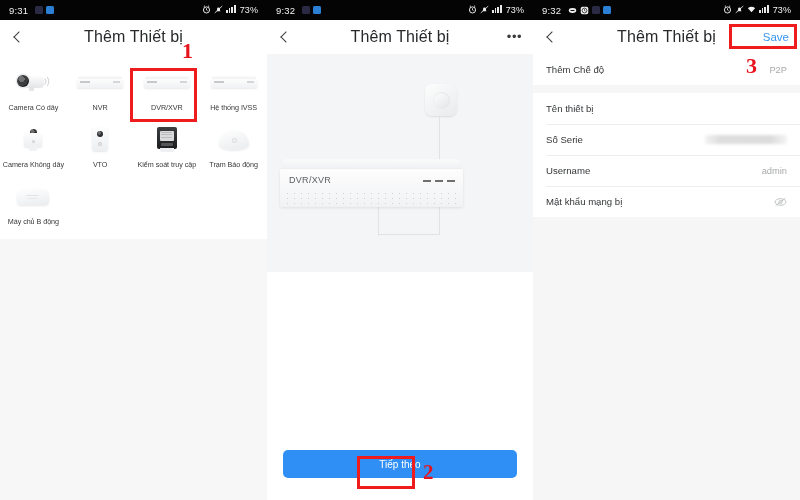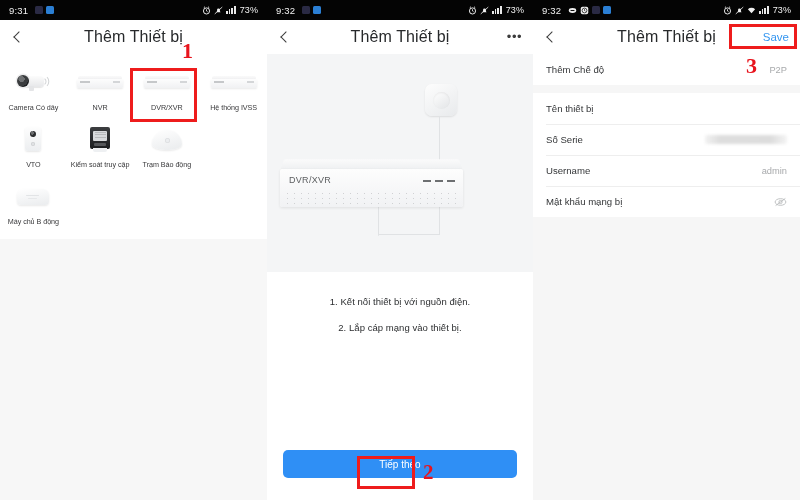--- a/index.html
+++ b/index.html
@@ -30,21 +30,21 @@
     background: #040404;
     display: flex;
     align-items: center;
     padding: 0 9px;
     color: #f2f2f2;
     font-size: 9px;
     position: relative;
   }
   .sb-time { font-size: 9.5px; letter-spacing: .2px; }
   .sb-left-icons { display: flex; align-items: center; gap: 3px; margin-left: 7px; }
-  .sb-right { margin-left: auto; display: flex; align-items: center; gap: 3px; }
+  .sb-right { margin-left: auto; display: flex; align-items: flex-start; gap: 3px; }
   .sb-ic { width: 9px; height: 9px; display:inline-block; }
   .sb-sq {
     width: 8px; height: 8px; border-radius: 1.5px;
     display:inline-block;
   }
   .sb-sq.blue { background: #2b7fd4; }
   .sb-sq.dark { background: #2a2a44; }
   .sb-batt { font-size: 9px; letter-spacing: .1px; margin-left: 1px; }
   .bars { display: inline-flex; align-items: flex-end; gap: 1px; height: 8px; }
   .bars i { width: 1.6px; background: #e9e9e9; display:block; }
@@ -428,20 +428,31 @@
                   <div class="rack-face"></div>
                   <div class="rack-l"></div>
                   <div class="rack-r"></div>
                 </div>
             </div>
             <div class="cell-lb">Hệ thống IVSS</div>
           </div>
         </div>
 
         <div class="grid-row">
+          <div class="cell">
+            <div class="cell-ic">
+              <div class="ic-cube">
+                  <div class="cube-lens"></div>
+                  <div class="cube-b"></div>
+                  <div class="cube-dot"></div>
+                  <div class="cube-stand"></div>
+                </div>
+            </div>
+            <div class="cell-lb">Camera Không dây</div>
+          </div>
 
           <div class="cell">
             <div class="cell-ic">
               <div class="ic-vto">
                   <div class="vto-b"></div>
                   <div class="vto-lens"></div>
                   <div class="vto-btn"></div>
                 </div>
             </div>
             <div class="cell-lb">VTO</div>
@@ -538,24 +549,20 @@
             <div class="dvr-dash">
                 <i></i>
                 <i></i>
                 <i></i>
               </div>
             <div class="dvr-vent"></div>
           </div>
         </div>
       </div>
 
-      <div class="steps">
-        <div class="step-line">1. Kết nối thiết bị với nguồn điện.</div>
-        <div class="step-line">2. Lắp cáp mạng vào thiết bị.</div>
-      </div>
 
       <div class="next-wrap">
         <div class="next-btn">Tiếp theo</div>
       </div>
     </div>
 
     <div class="rbox" style="left:90px; top:456px; width:58px; height:33px;"></div>
     <div class="rnum" style="left:156px; top:462px; font-size:21px;">2</div>
   </div>
 

